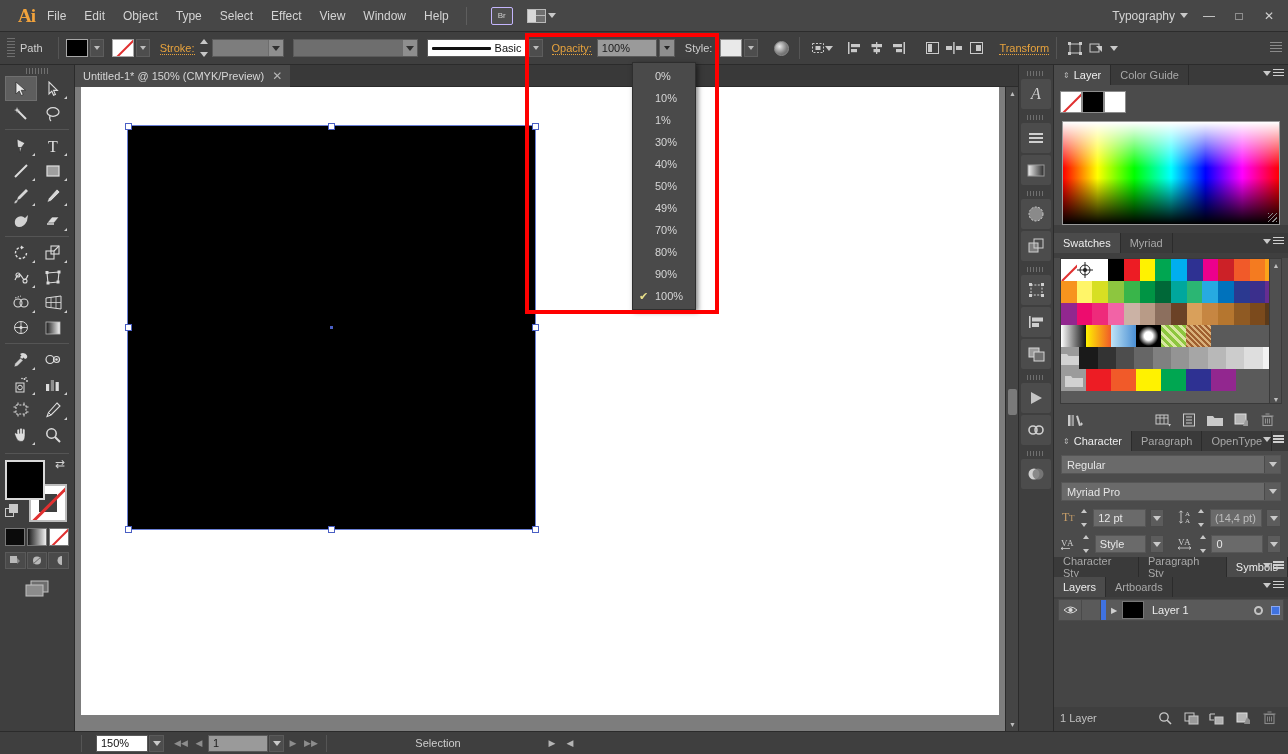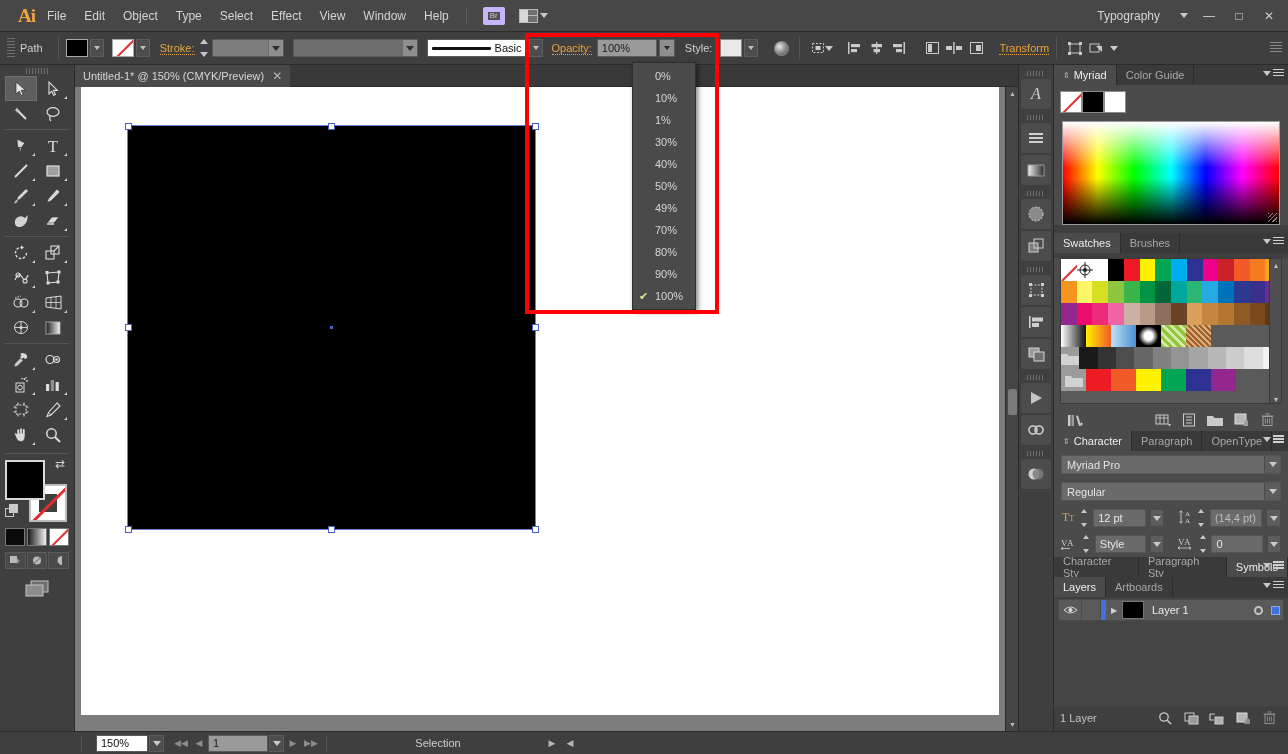--- a/index.html
+++ b/index.html
@@ -29,42 +29,42 @@
     font-family: "Liberation Serif", serif;
     letter-spacing: -1px;
     padding-left: 15px;
   }
   .menu-item {
     padding: 0 9px; height: 32px; line-height: 32px;
     font-size: 12px; color: #d4d4d4; cursor: default;
   }
   .mb-sep { width: 1px; height: 18px; background: #5e5e5e; margin: 0 8px; }
   .br-btn {
-    width: 22px; height: 18px; border: 5px solid #c4b5fd; background: #4f4f4f;
+    width: 22px; height: 18px; border: 1px solid #c4b5fd; background: #4f4f4f;
     display: flex; align-items: center; justify-content: center;
-    font-size: 8px; color: #cfcfcf; border-radius: 2px; margin-left: 8px;
+    font-size: 8px; color: #cfcfcf; border-radius: 2px; margin-left: 16px;
   }
   .arrange-btn {
     display: flex; align-items: center; gap: 2px; margin-left: 14px;
   }
   .arrange-glyph {
     width: 19px; height: 14px; border: 1px solid #b9b9b9; background: #6f6f6f;
     position: relative;
   }
   .arrange-glyph:before {
     content:""; position:absolute; left:0; top:0; width:8px; height:12px; background:#d8d8d8;
   }
   .arrange-glyph:after {
     content:""; position:absolute; right:0; top:0; width:9px; height:5px;
     border-bottom:1px solid #b9b9b9;
   }
   .caret-d { width:0;height:0;border-left:4px solid transparent;border-right:4px solid transparent;border-top:5px solid #c9c9c9; }
   .ws-label {
     margin-left: auto; margin-right: 6px; font-size: 12px; color: #d4d4d4;
-    display: flex; align-items: center; gap: 20px;
+    display: flex; align-items: center; gap: 5px;
   }
   .win-btns { display:flex; align-items:center; gap:0; margin-right: 4px; }
   .win-btn {
     width: 30px; height: 22px; display:flex; align-items:center; justify-content:center;
     color: #d0d0d0; font-size: 12px;
   }
 
   
   .controlbar {
     position: absolute; left: 0; top: 32px; width: 1288px; height: 33px;
@@ -889,21 +889,21 @@
           <circle cx="11" cy="8" r="5.5" fill="#7d7d7d" opacity=".85"></circle>
         </svg>
     </div>
   </div>
 
   <div class="panels">
 
     <div class="panel-tabs">
       <div class="ptab active">
         <span class="dblarrow">⇕</span>
-        <span>Myriad</span>
+        <span>Layer</span>
       </div>
       <div class="ptab">
         <span>Color Guide</span>
       </div>
       <div class="ptab-fill"></div>
       <div class="panel-menu">
         <span class="caret-d"></span>
         <span class="hamb"></span>
       </div>
     </div>
@@ -916,21 +916,21 @@
       <div class="spectrum">
         <div class="resize-grip"></div>
       </div>
     </div>
 
     <div class="panel-tabs">
       <div class="ptab active">
         <span>Swatches</span>
       </div>
       <div class="ptab">
-        <span>Brushes</span>
+        <span>Myriad</span>
       </div>
       <div class="ptab-fill"></div>
       <div class="panel-menu">
         <span class="caret-d"></span>
         <span class="hamb"></span>
       </div>
     </div>
     <div class="panel-body">
       <div class="sw-grid-wrap">
         <div class="sw-row">
@@ -1090,29 +1090,29 @@
       </div>
       <div class="ptab-fill"></div>
       <div class="panel-menu">
         <span class="caret-d"></span>
         <span class="hamb"></span>
       </div>
     </div>
     <div class="panel-body">
       <div class="char-row">
         <div class="char-combo">
-          <span>Myriad Pro</span>
+          <span>Regular</span>
           <span class="cbtn">
               <span class="caret-d"></span>
             </span>
         </div>
       </div>
       <div class="char-row">
         <div class="char-combo">
-          <span>Regular</span>
+          <span>Myriad Pro</span>
           <span class="cbtn">
               <span class="caret-d"></span>
             </span>
         </div>
       </div>
       <div class="char-row">
         <div class="char-field-lbl">
           <svg width="16" height="13" viewBox="0 0 16 13">
               <text x="1" y="11" font-family="Liberation Serif, serif" font-size="12" fill="#c9a06a">T</text>
               <text x="8" y="11" font-family="Liberation Serif, serif" font-size="9" fill="#c9a06a">T</text>

